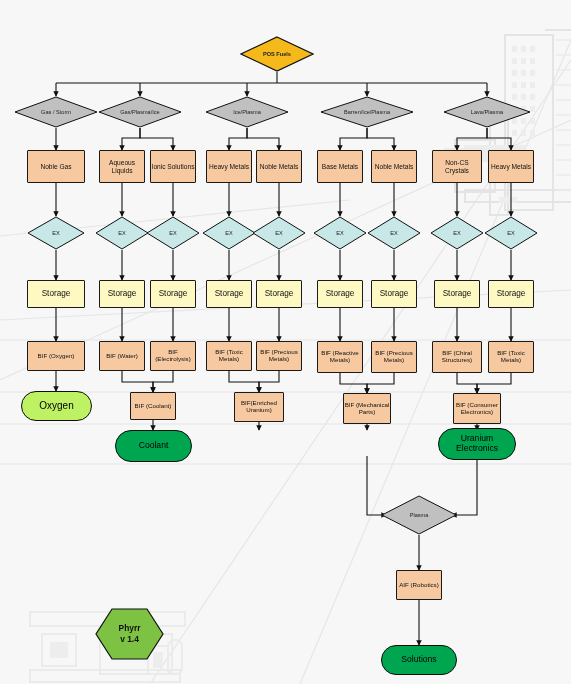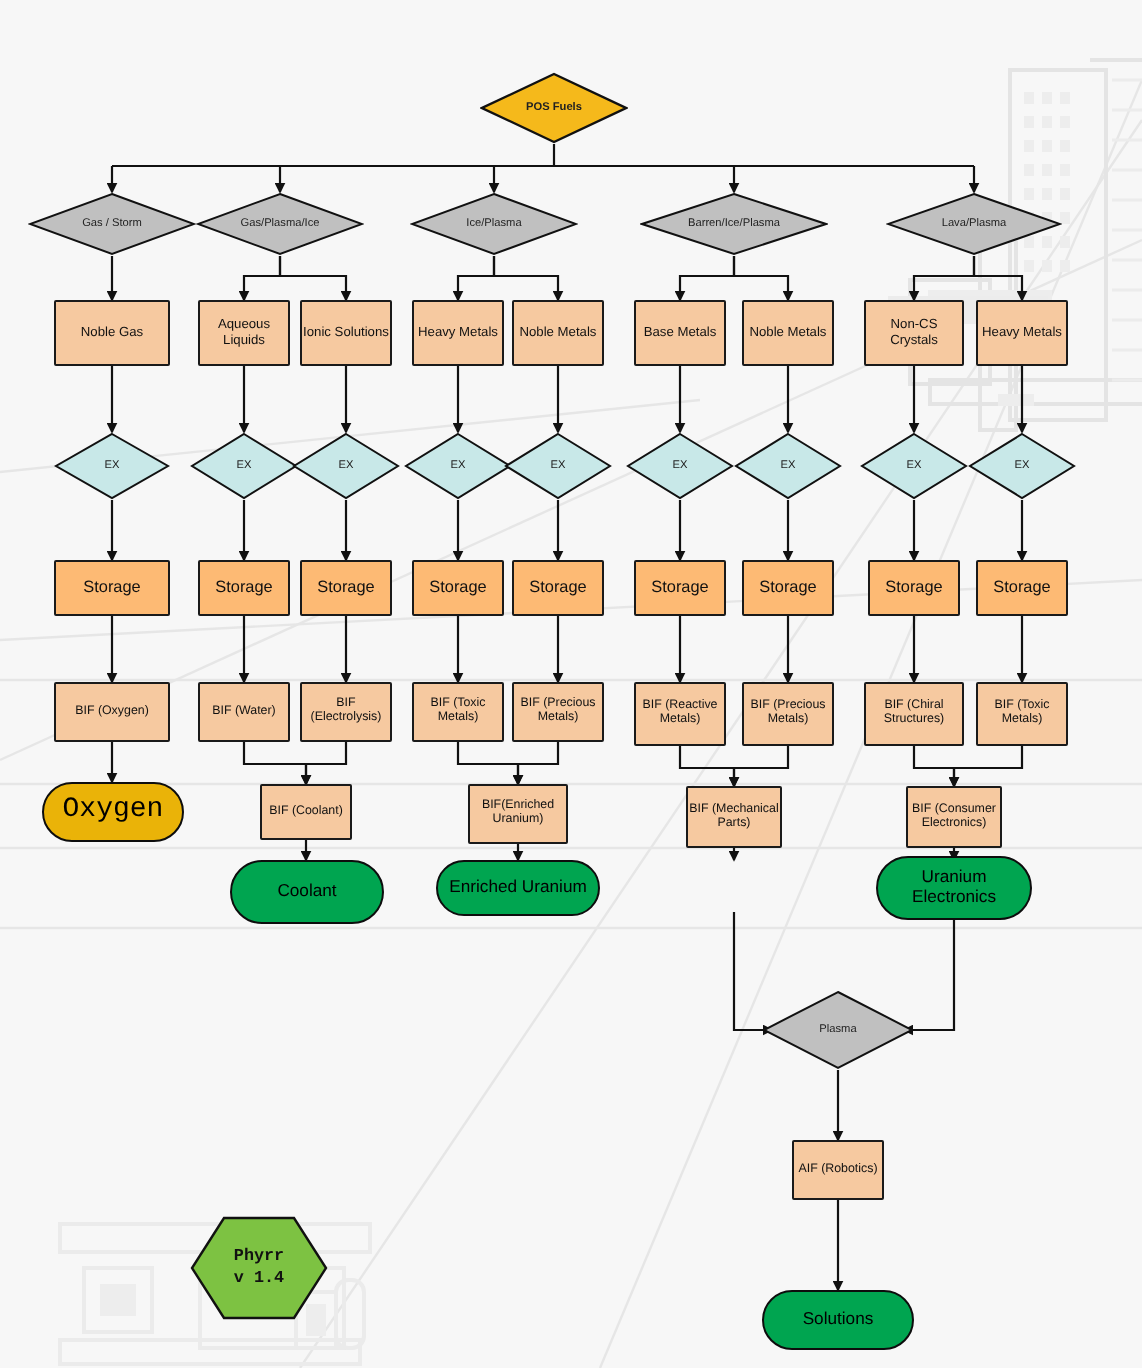--- a/index.html
+++ b/index.html
@@ -10,29 +10,29 @@
     font-family:"Liberation Sans", sans-serif;
     overflow:hidden;
     position:relative;
   }
   #stage{position:absolute;left:0;top:0;width:571px;height:684px;overflow:hidden;}
   #wm{position:absolute;left:0;top:0;width:571px;height:684px;z-index:0;pointer-events:none;}
   #edges{position:absolute;left:0;top:0;width:571px;height:684px;z-index:1;pointer-events:none;}
   .node{position:absolute;z-index:2;box-sizing:border-box;display:flex;align-items:center;justify-content:center;text-align:center;color:#111;line-height:1.12;}
   .rect{border:1px solid #1a1a1a;border-radius:1px;}
   .proc{background:#f6c9a0;font-size:6.2px;}
-  .store{background:#fdba74;font-size:8.2px;}
+  .store{background:#fef9c3;font-size:8.2px;}
   .src{background:#f6c9a0;font-size:6.6px;}
   .dia{position:absolute;z-index:2;display:flex;align-items:center;justify-content:center;text-align:center;}
   .dia > .dlabel{position:relative;z-index:3;font-size:5.6px;color:#222;}
   .dshape{position:absolute;left:0;top:0;width:100%;height:100%;}
   .term{border:1px solid #0d0d0d;display:flex;align-items:center;justify-content:center;text-align:center;color:#000;}
   .term-green{background:#00a550;border-radius:18px;font-size:8.6px;}
-  .term-lime{background:#eab308;border-radius:18px;font-size:14px;font-family:Liberation Mono, monospace;}
-  .hexwrap{position:absolute;z-index:2;font-family:Liberation Mono, monospace;}
+  .term-lime{background:#bef264;border-radius:18px;font-size:10px;}
+  .hexwrap{position:absolute;z-index:2;}
   .hexlabel{position:absolute;left:0;top:0;width:100%;height:100%;display:flex;flex-direction:column;align-items:center;justify-content:center;font-size:8.4px;font-weight:bold;color:#111;z-index:3;line-height:1.35;}
   .fuel-label{font-size:11px;font-weight:bold;color:#1a1a1a;}
   .ex-label{font-size:5.4px;}
 </style>
 </head>
 <body>
 
 <div id="stage">
 
   <svg id="wm" viewBox="0 0 571 684">
@@ -374,23 +374,20 @@
   <div class="node rect proc" style="left:453px;top:393px;width:48px;height:31px;">
       <span>BIF (Consumer Electronics)</span>
     </div>
 
   <div class="node term term-lime" style="left:21px;top:391px;width:71px;height:30px;">
       <span>Oxygen</span>
     </div>
   <div class="node term term-green" style="left:115px;top:430px;width:77px;height:32px;">
       <span>Coolant</span>
     </div>
-  <div class="node term term-green" style="left:218px;top:430px;width:82px;height:28px;">
-      <span>Enriched Uranium</span>
-    </div>
   <div class="node term term-green" style="left:438px;top:428px;width:78px;height:32px;">
       <span>Uranium Electronics</span>
     </div>
 
   <div class="dia" style="left:381px;top:495px;width:76px;height:40px;">
     <svg class="dshape" viewBox="0 0 76 40" preserveAspectRatio="none">
         <polygon points="38,1 75,20 38,39 1,20" fill="#c0c0c0" stroke="#111" stroke-width="1"></polygon>
       </svg>
     <span class="dlabel">Plasma</span>
   </div>

